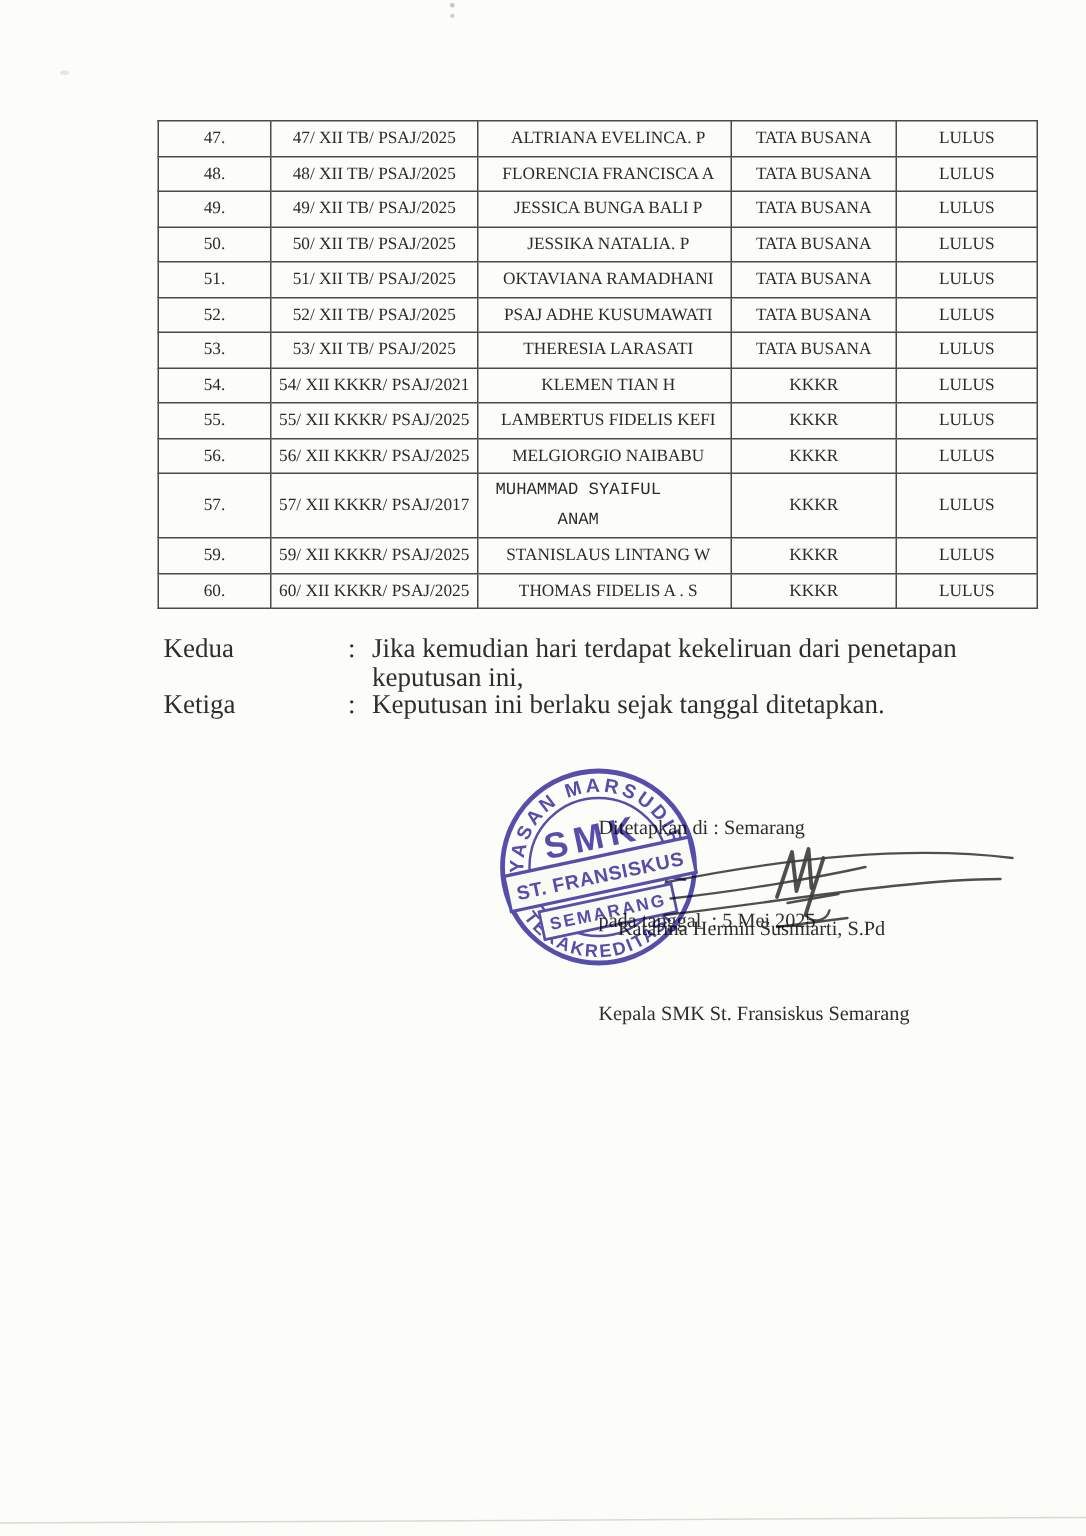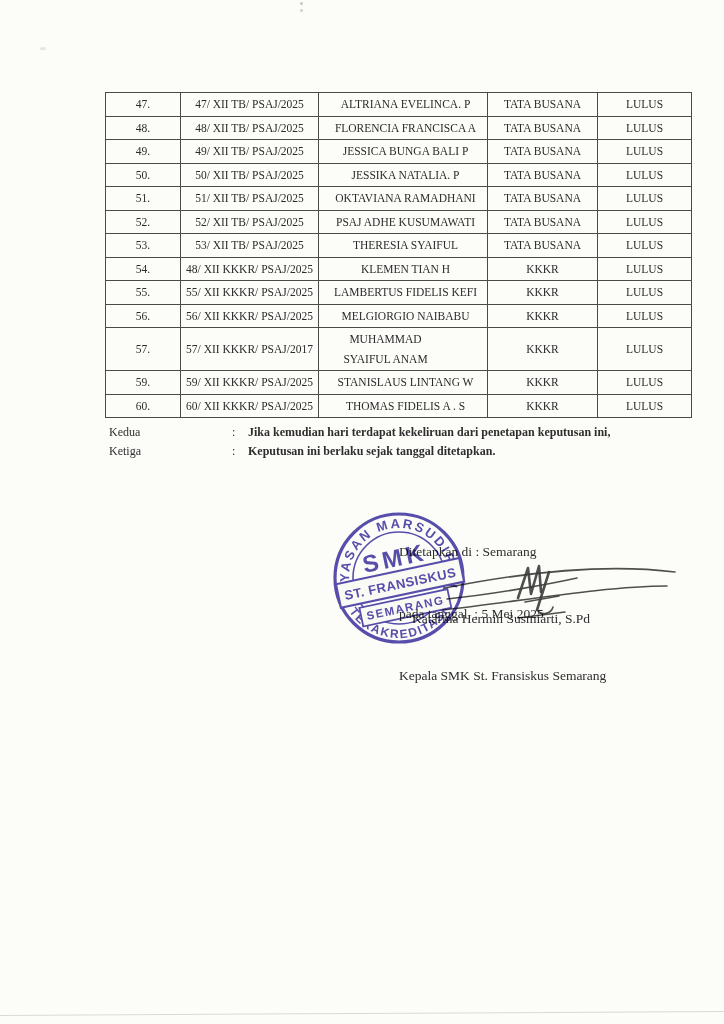--- a/index.html
+++ b/index.html
@@ -11,42 +11,42 @@
   }
   .page{position:absolute;inset:0;}
 
   
   .speck-colon{position:absolute;left:300px;top:2px;width:3px;height:3px;background:#c6c6c0;border-radius:50%;box-shadow:0 7px 0 #d2d2cc;}
   .speck-dot{position:absolute;left:40px;top:47px;width:6px;height:3px;background:#e6e6e0;border-radius:50%;}
   .page-edge{position:absolute;left:-3px;top:1013px;width:730px;height:1px;background:#ddd9d1;transform:rotate(-0.3deg);}
 
   
   table.grad-table{
-    position:absolute;left:105px;top:92px;width:586px;
+    position:absolute;left:105px;top:80px;width:586px;
     border-collapse:collapse;table-layout:fixed;
   }
   .grad-table td{
     border:1px solid #4a4a4a;
     font-size:11.5px;
     height:20.5px;
     text-align:center;vertical-align:middle;
     padding:1px 2px;
     overflow:hidden;
     color:#2b2b2b;
   }
   .grad-table td:nth-child(3){text-align:center;padding-left:7px;}
   .grad-table tr:nth-child(11){height:43px;}
-  .grad-table tr:nth-child(11) td:nth-child(3){padding-right:42px;line-height:20px;}
-
-  
-  .clauses{position:absolute;left:109px;top:423px;font-size:12px;line-height:18.5px;}
+  .grad-table tr:nth-child(11) td:nth-child(3){padding-right:42px;line-height:20px;font-family:Liberation Mono, monospace;}
+
+  
+  .clauses{position:absolute;left:109px;top:423px;font-size:18px;line-height:18.5px;}
   .clause{display:grid;grid-template-columns:123px 16px 430px;}
   .clause .clabel{grid-column:1;}
   .clause .ccolon{grid-column:2;}
-  .clause .ctext{grid-column:3;font-weight:bold;}
+  .clause .ctext{grid-column:3;}
 
   
   .closing{position:absolute;left:399px;top:500px;font-size:13.5px;line-height:20.8px;white-space:pre;}
   .signatory{position:absolute;left:412px;top:611px;font-size:13.5px;}
 
   
   svg.stamp{position:absolute;left:325px;top:504px;width:148px;height:148px;mix-blend-mode:multiply;opacity:.93;}
   .stamp .ink{stroke:#4a41a8;fill:none;}
   .stamp text{fill:#4a41a8;font-family:"Liberation Sans", sans-serif;font-weight:bold;}
   .stamp .ring-top{font-size:13px;letter-spacing:2.2px;}
@@ -120,27 +120,27 @@
         <tr>
           <td>52.</td>
           <td>52/ XII TB/ PSAJ/2025</td>
           <td>PSAJ ADHE KUSUMAWATI</td>
           <td>TATA BUSANA</td>
           <td>LULUS</td>
         </tr>
         <tr>
           <td>53.</td>
           <td>53/ XII TB/ PSAJ/2025</td>
-          <td>THERESIA SYAIFUL</td>
+          <td>THERESIA LARASATI</td>
           <td>TATA BUSANA</td>
           <td>LULUS</td>
         </tr>
         <tr>
           <td>54.</td>
-          <td>48/ XII KKKR/ PSAJ/2025</td>
+          <td>54/ XII KKKR/ PSAJ/2021</td>
           <td>KLEMEN TIAN H</td>
           <td>KKKR</td>
           <td>LULUS</td>
         </tr>
         <tr>
           <td>55.</td>
           <td>55/ XII KKKR/ PSAJ/2025</td>
           <td>LAMBERTUS FIDELIS KEFI</td>
           <td>KKKR</td>
           <td>LULUS</td>

